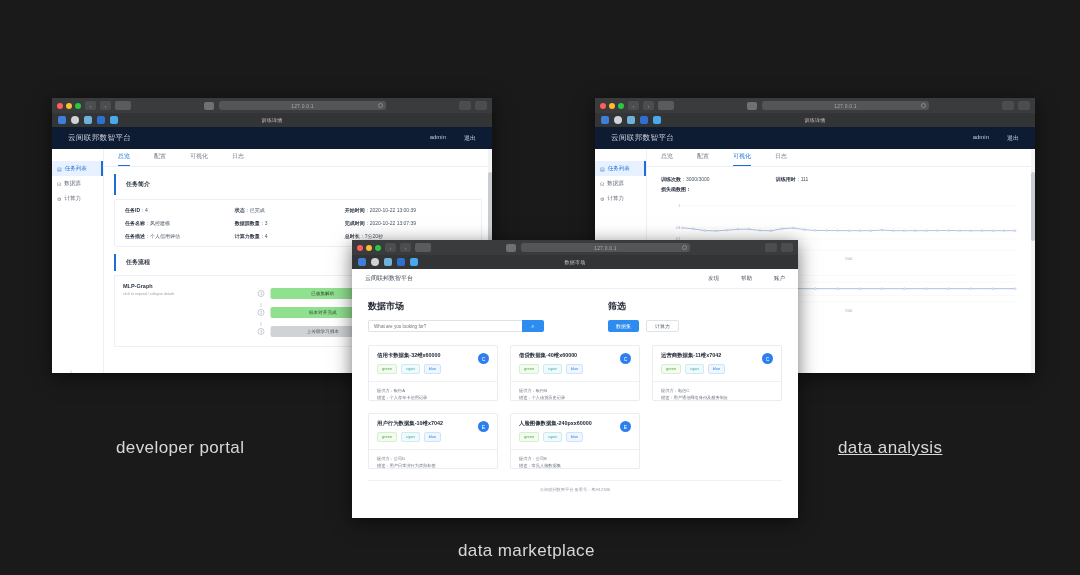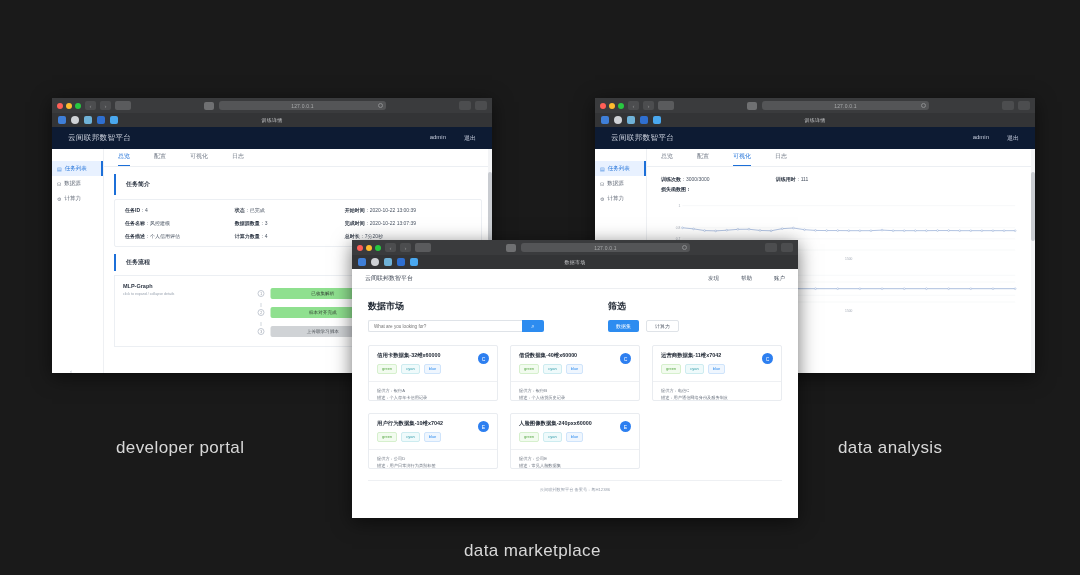--- a/index.html
+++ b/index.html
@@ -23,22 +23,22 @@
   }
 
   .caption {
     position: absolute;
     color: #d8d8d8;
     font-size: 17px;
     letter-spacing: 0.4px;
     white-space: nowrap;
   }
   .cap-dev { left: 116px; top: 438px; }
-  .cap-market { left: 458px; top: 541px; margin-left: 6px; }
-  .cap-ana { left: 838px; top: 438px; }
+  .cap-market { left: 458px; top: 541px; }
+  .cap-ana { left: 838px; top: 438px; text-decoration: underline; }
 
   
   .win {
     position: absolute;
     background: #fff;
     box-shadow: 0 4px 18px rgba(0,0,0,0.55);
     overflow: hidden;
   }
   .chrome-bar {
     height: 15px; background: #3a3b3d;

